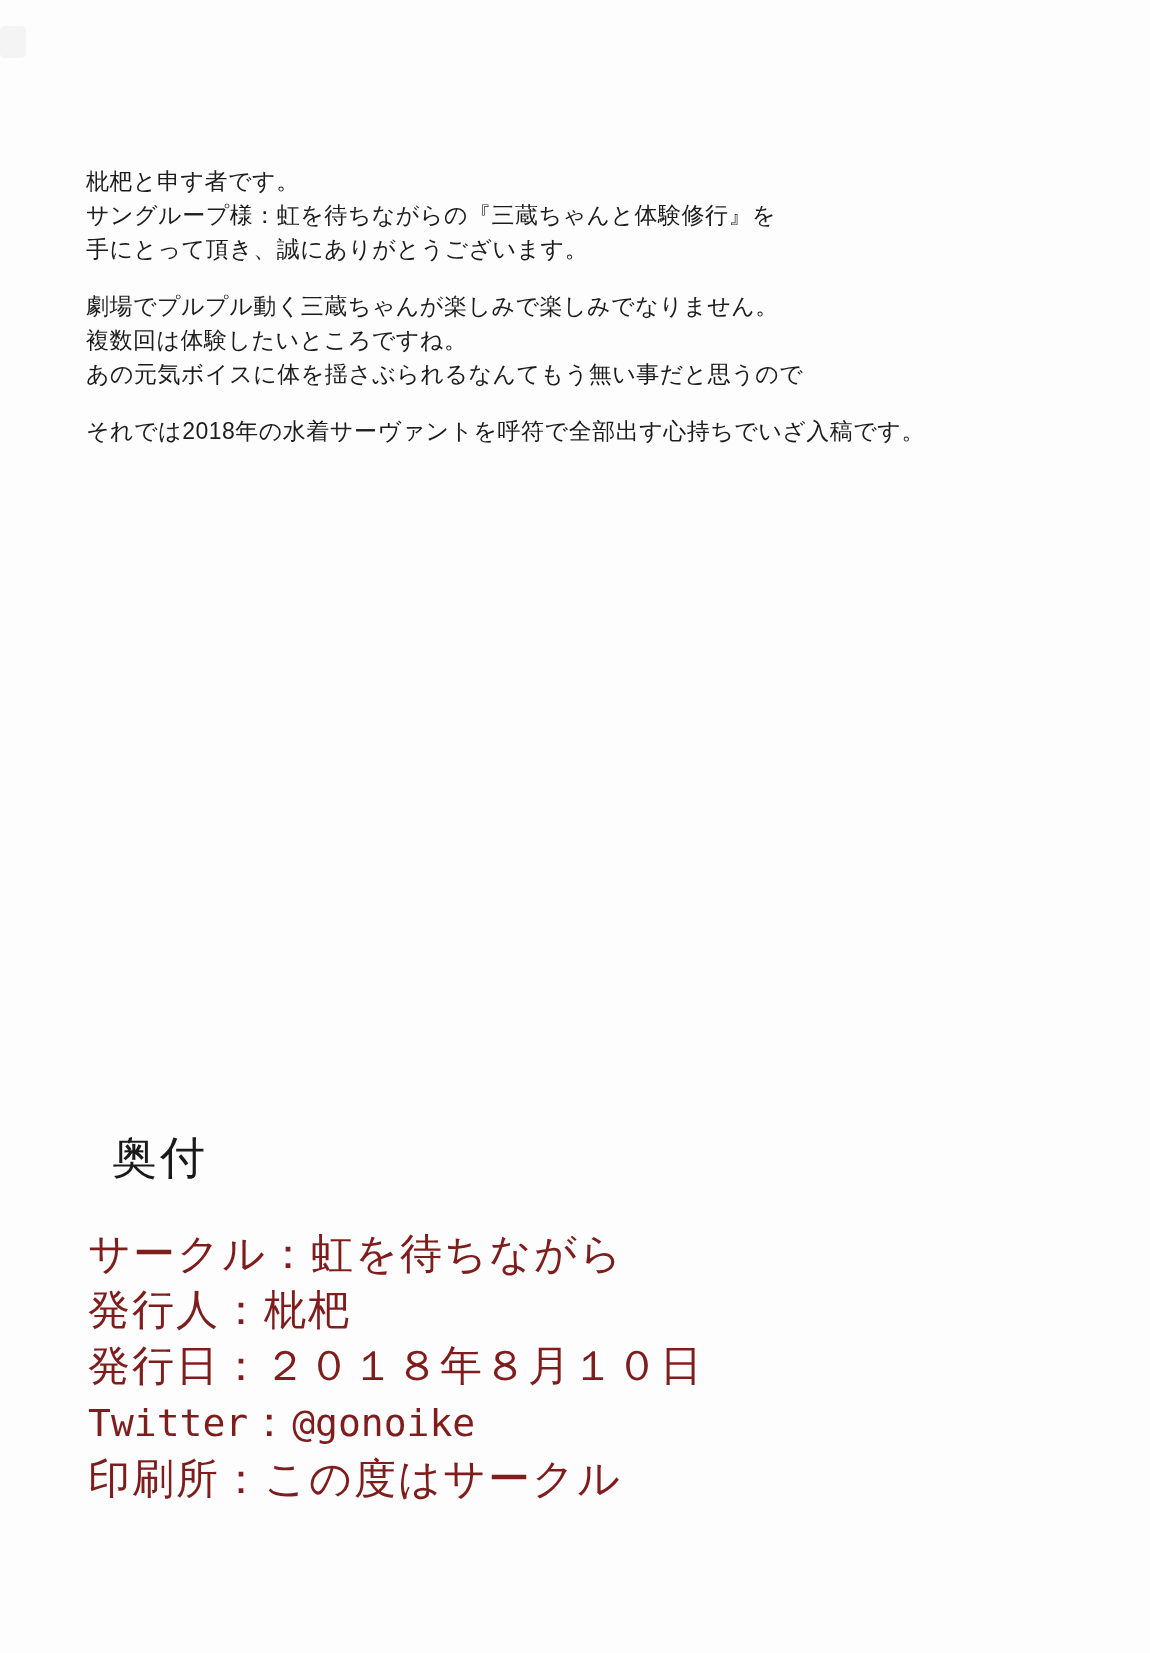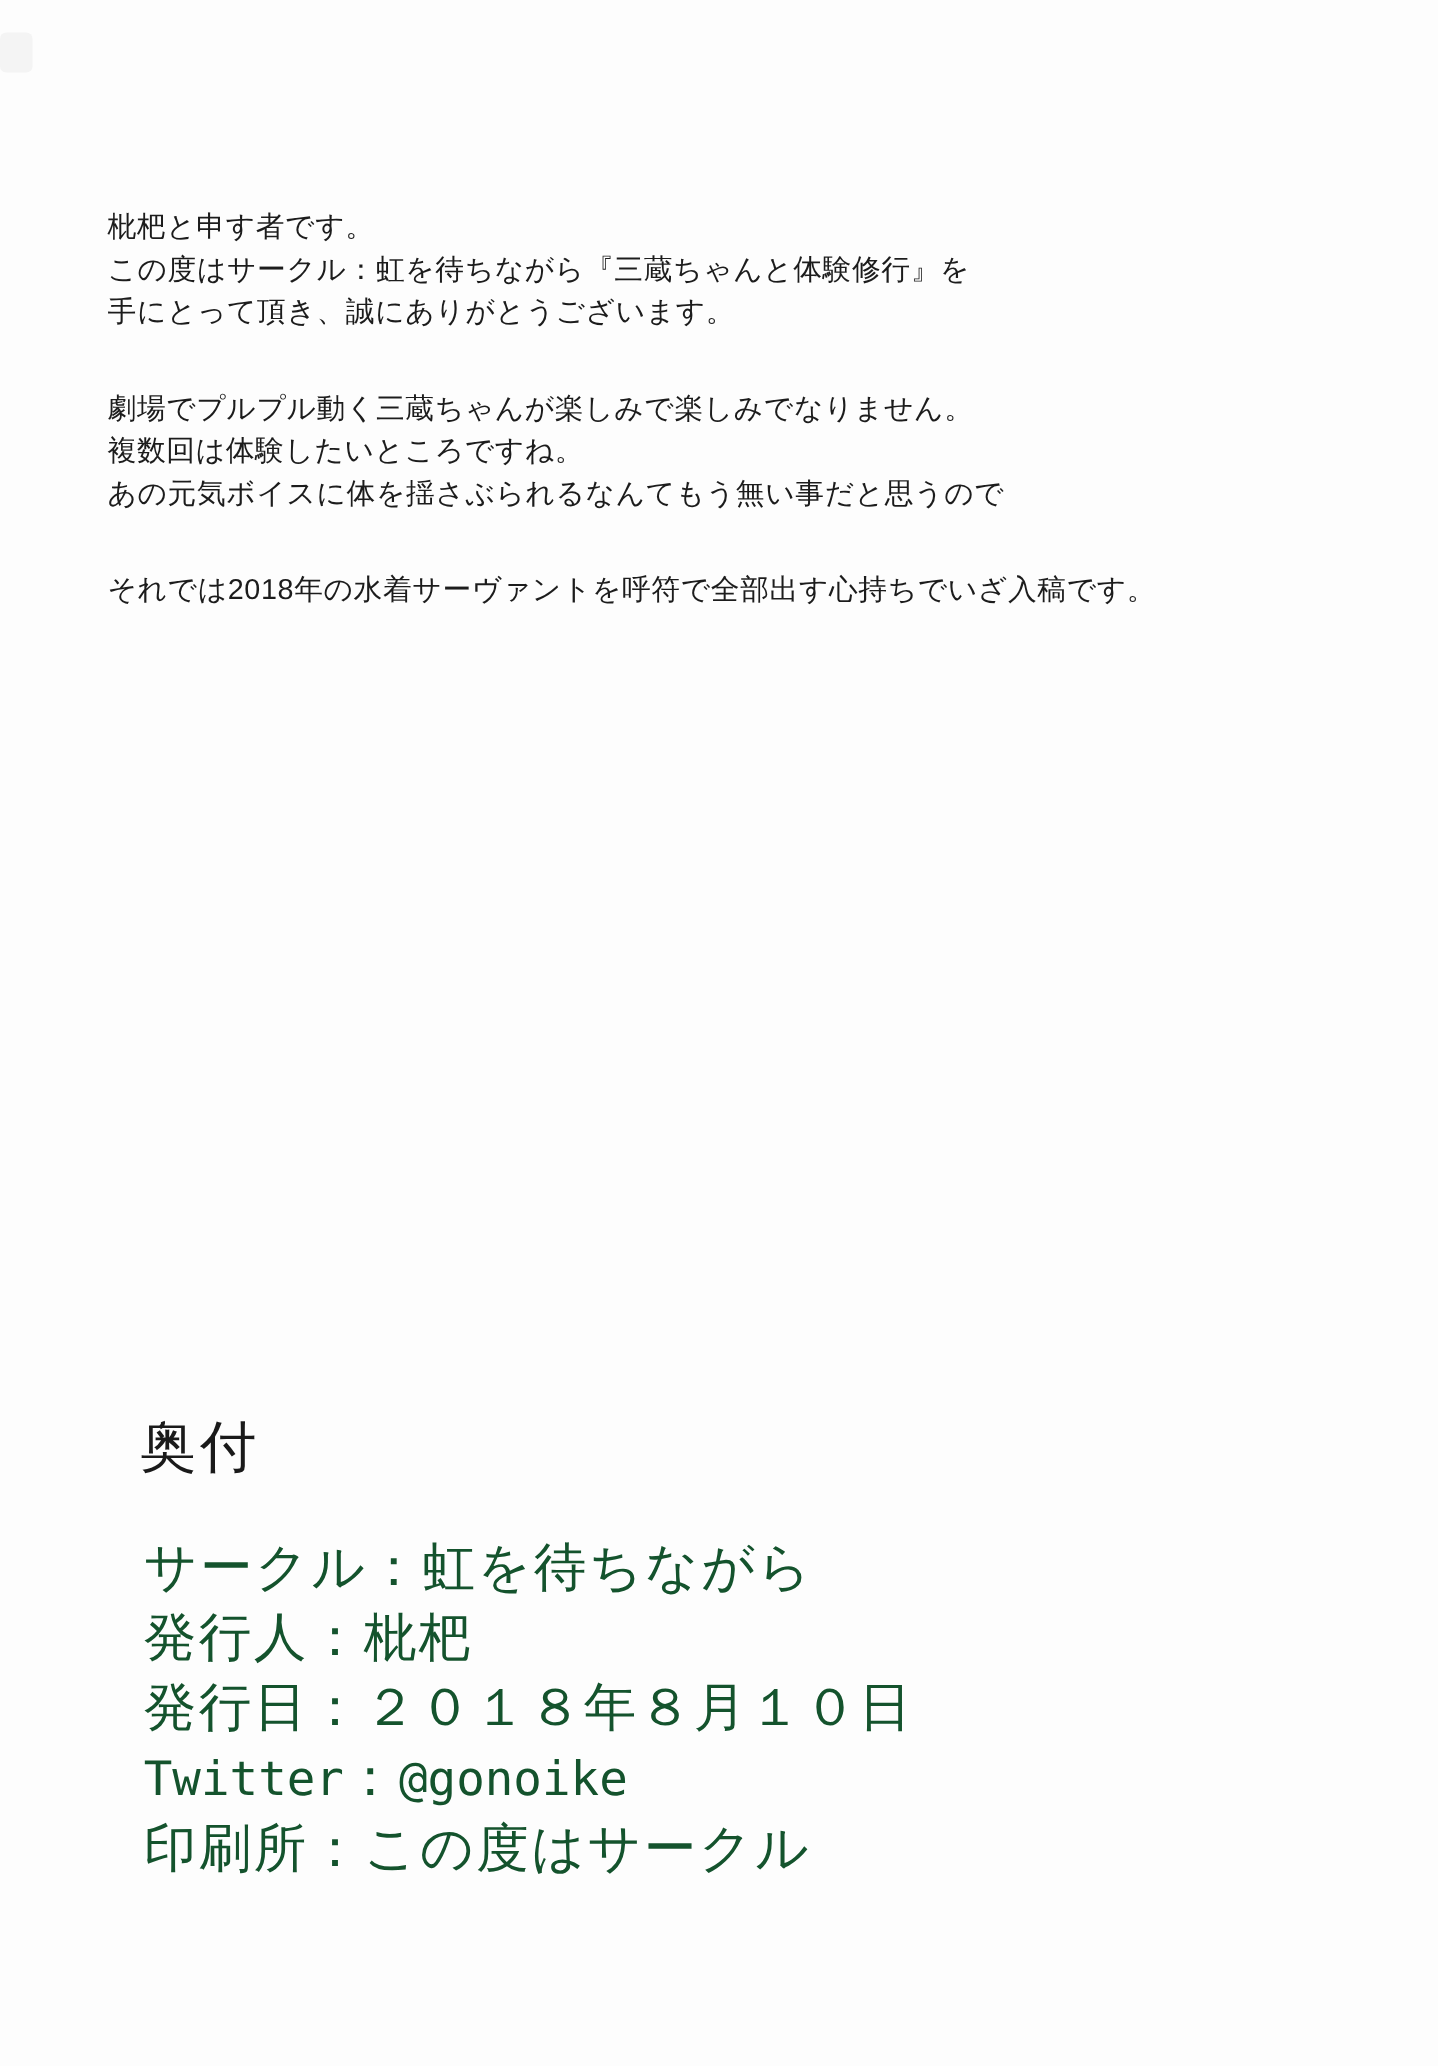--- a/index.html
+++ b/index.html
@@ -32,62 +32,62 @@
   .intro {
     position: absolute;
     left: 86px;
     top: 164px;
     font-size: 23px;
     line-height: 34px;
     letter-spacing: 0.5px;
     color: #1c1c1c;
   }
   .intro p { margin: 0; }
-  .intro p + p { margin-top: 43px; }
+  .intro p + p { margin-top: 23px; }
   .intro .line { display: block; white-space: nowrap; }
   
   .okuzuke {
     position: absolute;
     left: 100px;
     top: 1116px;
     margin: 12px;
     font-size: 45px;
     font-weight: 500;
     letter-spacing: 3px;
     color: #1a1a1a;
   }
   
   .colophon {
     position: absolute;
-    left: 115px;
+    left: 88px;
     top: 1226px;
     font-size: 42px;
     line-height: 56px;
     letter-spacing: 2px;
-    color: #14532d;
+    color: #7f1d1d;
   }
   .colophon .c-line { white-space: nowrap; }
   .mono {
     font-family: "DejaVu Sans Mono", monospace;
     font-size: 38px;
     letter-spacing: 0;
     text-align: right;
   }
 </style>
 </head>
 <body>
 
 <div class="page">
 
   <div class="scan-artifact"></div>
 
   <div class="intro">
     <p class="para">
       <span class="line">枇杷と申す者です。</span>
-      <span class="line">この度はサークル：虹を待ちながら『三蔵ちゃんと体験修行』を</span>
+      <span class="line">サングループ様：虹を待ちながらの『三蔵ちゃんと体験修行』を</span>
       <span class="line">手にとって頂き、誠にありがとうございます。</span>
     </p>
     <p class="para">
       <span class="line">劇場でプルプル動く三蔵ちゃんが楽しみで楽しみでなりません。</span>
       <span class="line">複数回は体験したいところですね。</span>
       <span class="line">あの元気ボイスに体を揺さぶられるなんてもう無い事だと思うので</span>
     </p>
     <p class="para">
       <span class="line">それでは2018年の水着サーヴァントを呼符で全部出す心持ちでいざ入稿です。</span>
     </p>

